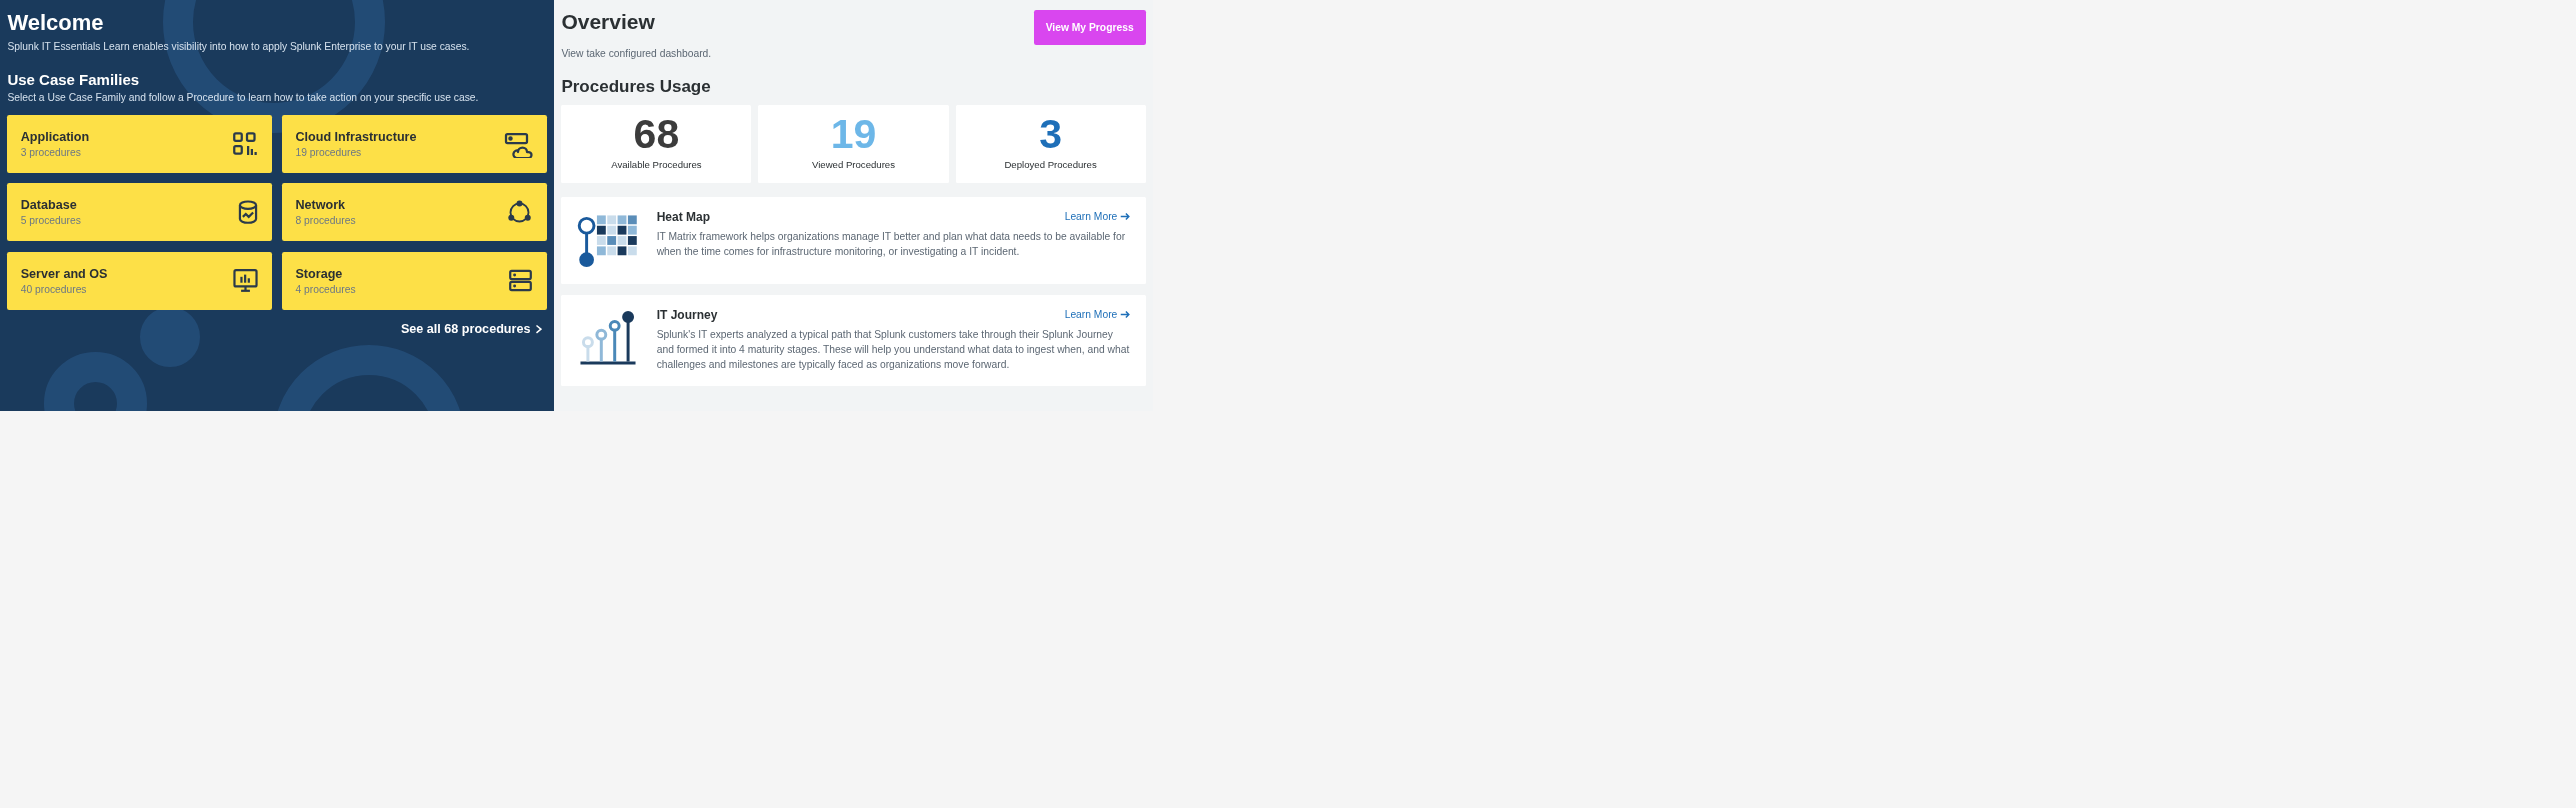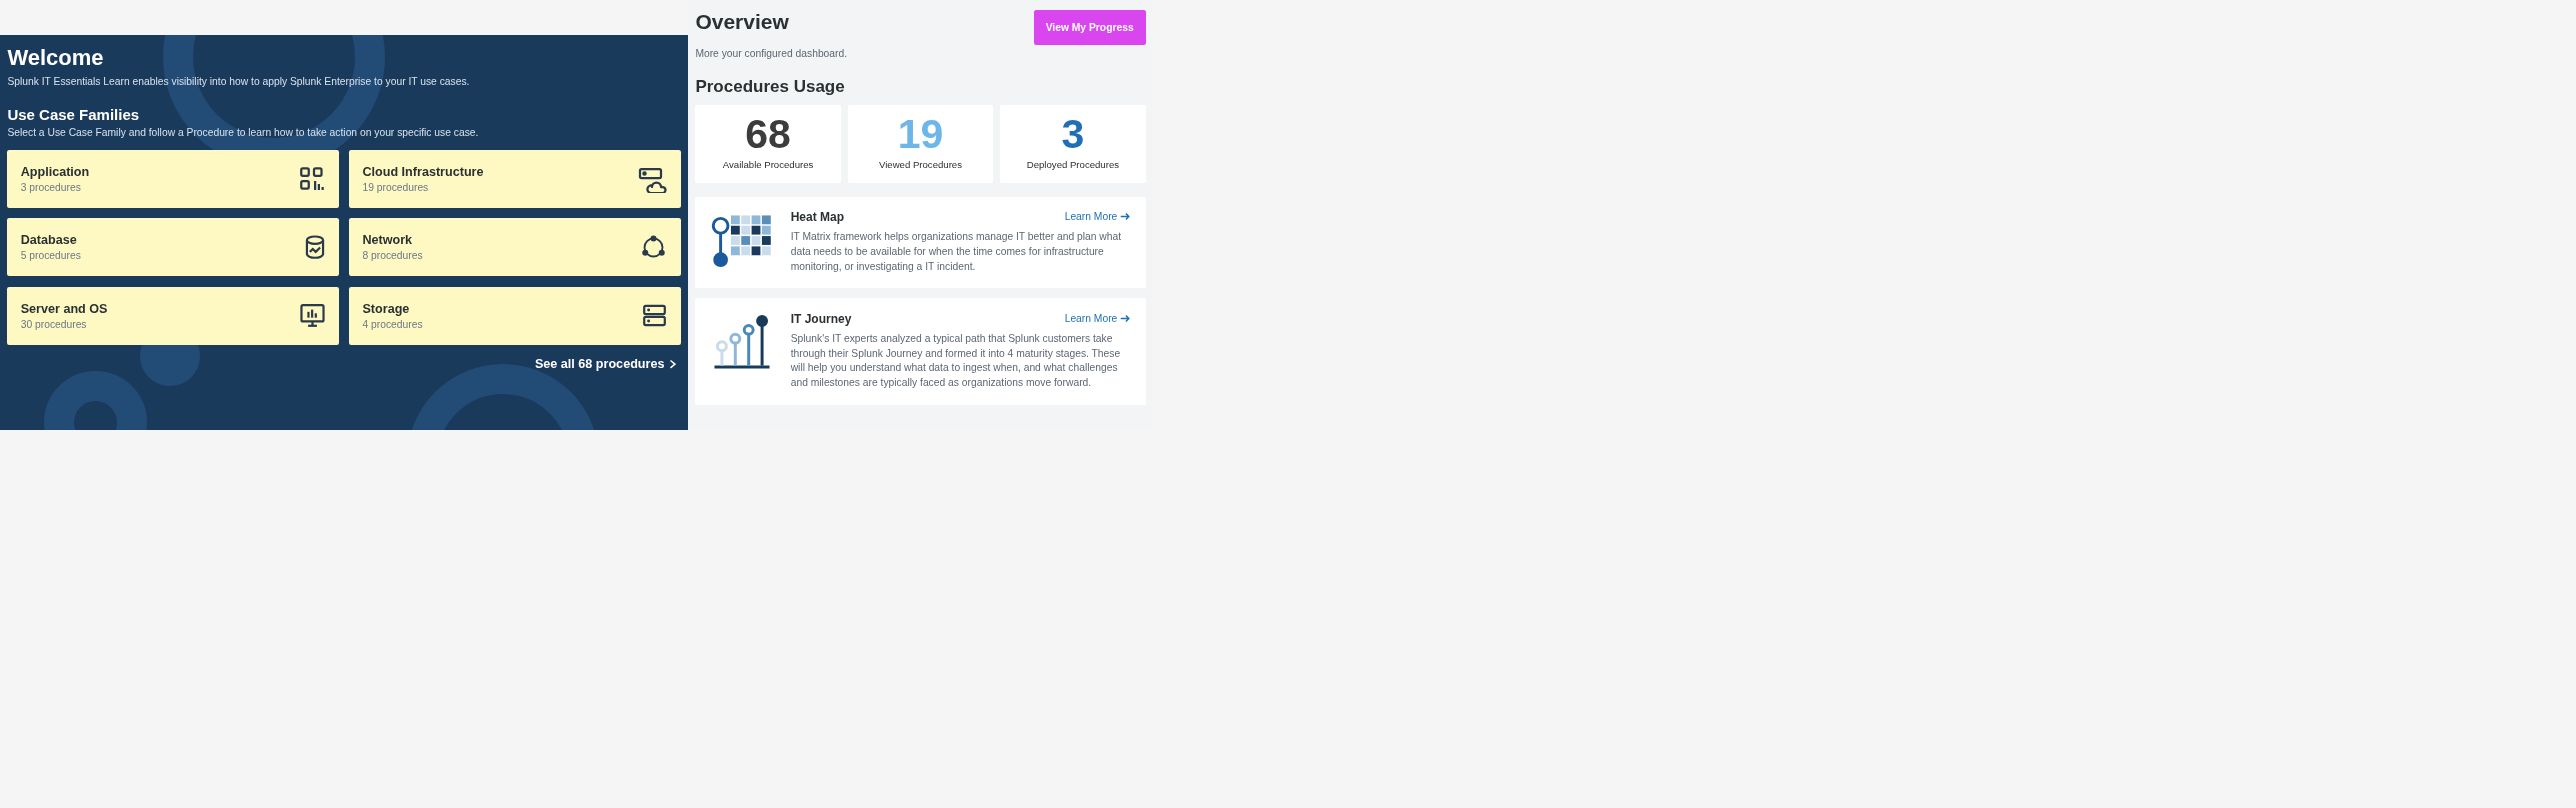--- a/index.html
+++ b/index.html
@@ -1,30 +1,30 @@
 <!DOCTYPE html>
 <html style="font-size:12px"><head>
 <meta charset="utf-8">
 <style>
   * { box-sizing: border-box; margin: 0; padding: 0; }
   body { font-family: -apple-system, BlinkMacSystemFont, "Segoe UI", Helvetica, Arial, sans-serif; background: #f5f5f5; color: #2b3033; }
   .app { display: flex; width: 1153px; min-height: 367px; }
-  .left-panel { width: 688px; background: #1a3a5c; color: #fff; padding: 10.3px 7.4px 15px 7.4px; position: relative; overflow: hidden; margin-top: 35px; }
+  .left-panel { width: 554px; background: #1a3a5c; color: #fff; padding: 10.3px 7.4px 15px 7.4px; position: relative; overflow: hidden; }
   .left-panel .bg-circle { position: absolute; border: 30px solid #2a5a8a; border-radius: 50%; opacity: 0.55; }
   .bg1 { width: 222px; height: 222px; top: -89px; left: 163px; }
   .bg2 { width: 103px; height: 103px; bottom: -44px; left: 44px; border-width: 19px; }
   .bg3 { width: 59px; height: 59px; bottom: 44px; left: 140px; border-width: 15px; }
   .bg4 { width: 192px; height: 192px; bottom: -126px; right: 89px; border-width: 27px; }
   .left-content { position: relative; z-index: 2; }
   .welcome-title { font-size: 22px; font-weight: 700; margin-bottom: 4.4px; }
   .welcome-sub { font-size: 10.3px; color: #d6e2ee; margin-bottom: 19px; }
   .ucf-title { font-size: 15px; font-weight: 700; margin-bottom: 4.4px; }
   .ucf-sub { font-size: 10.3px; color: #d6e2ee; margin-bottom: 12px; }
   .cards { display: grid; grid-template-columns: 1fr 1fr; gap: 10.3px; }
-  .card { background: #fef9c3; color: #2b3033; border-radius: 2.2px; padding: 12px 13.3px; display: flex; justify-content: space-between; align-items: center; cursor: pointer; min-height: 58px; }
+  .card { background: #fde047; color: #2b3033; border-radius: 2.2px; padding: 12px 13.3px; display: flex; justify-content: space-between; align-items: center; cursor: pointer; min-height: 58px; }
   .card .ct { font-size: 12.6px; font-weight: 700; color: #2b3033; }
   .card .cp { font-size: 10.3px; color: #6b7785; margin-top: 3px; }
   .card .icon { font-size: 22px; color: #2b3a4a; }
   .see-all { text-align: right; margin-top: 12px; font-size: 12.6px; font-weight: 600; color: #fff; cursor: pointer; display: flex; justify-content: flex-end; align-items: center; gap: 4.4px; padding-right: 4.4px; }
 
   .right-panel { flex: 1; padding: 10.3px 7.4px 15px 7.4px; background: #f2f4f5; }
   .overview-row { display: flex; justify-content: space-between; align-items: flex-start; margin-bottom: 3px; }
   .overview-title { font-size: 21px; font-weight: 700; color: #2b3033; }
   .overview-sub { font-size: 10.3px; color: #5c6773; margin-bottom: 18px; }
   .btn-progress { background: #d946ef; color: #fff; border: none; border-radius: 2.2px; padding: 12px 12px; font-size: 10.3px; font-weight: 600; cursor: pointer; }
@@ -132,21 +132,21 @@
                   <circle cx="7" cy="25" r="4"></circle>
                   <circle cx="29" cy="25" r="4"></circle>
                 </g>
               </svg>
           </div>
         </div>
 
         <div class="card">
           <div>
             <div class="ct">Server and OS</div>
-            <div class="cp">30 procedures</div>
+            <div class="cp">40 procedures</div>
           </div>
           <div class="icon">
             <svg width="27" height="25" viewBox="0 0 36 34">
                 <g fill="none" stroke="#2b3a4a" stroke-width="3">
                   <rect x="3" y="3" width="30" height="22" rx="2"></rect>
                   <line x1="12" y1="31" x2="24" y2="31"></line>
                   <line x1="18" y1="25" x2="18" y2="31"></line>
                 </g>
                 <g fill="#2b3a4a">
                   <rect x="11" y="12" width="3" height="8"></rect>
@@ -187,21 +187,21 @@
         </span>
       </div>
     </div>
   </div>
 
   <div class="right-panel">
     <div class="overview-row">
       <div class="overview-title">Overview</div>
       <button class="btn-progress">View My Progress</button>
     </div>
-    <div class="overview-sub">More your configured dashboard.</div>
+    <div class="overview-sub">View take configured dashboard.</div>
 
     <div class="pu-title">Procedures Usage</div>
 
     <div class="stats">
       <div class="stat">
         <div class="num num-dark">68</div>
         <div class="lbl">Available Procedures</div>
       </div>
       <div class="stat">
         <div class="num num-light">19</div>

